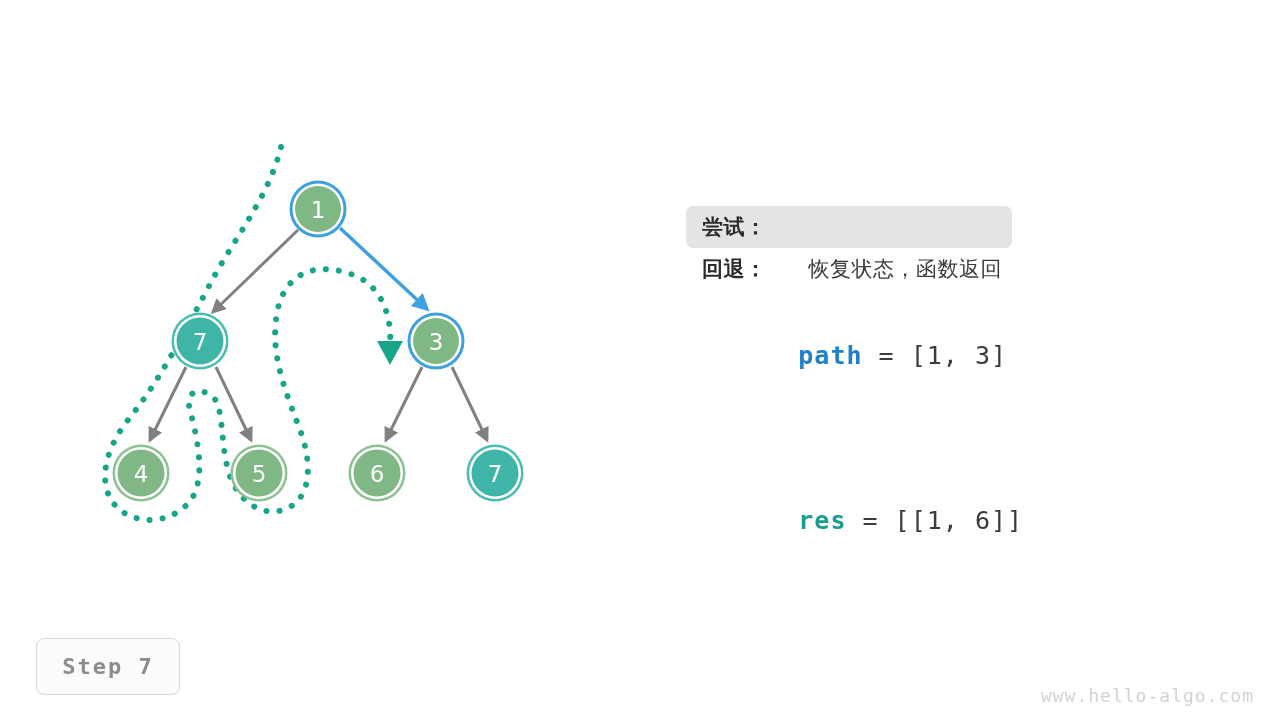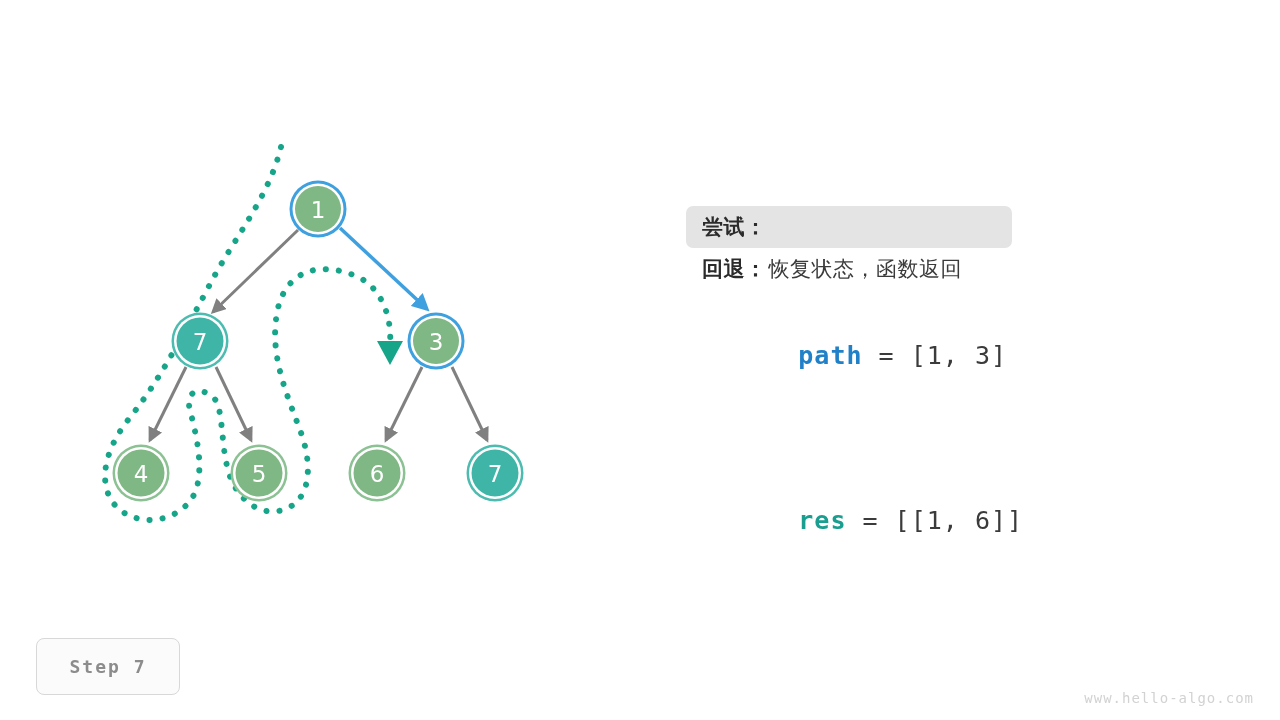--- a/index.html
+++ b/index.html
@@ -51,20 +51,21 @@
   .state-row {
     height: 42px;
     display: flex;
     align-items: center;
     padding: 0 16px;
     box-sizing: border-box;
     border-radius: 7px;
     font-size: 21px;
     color: #3b3b3b;
     letter-spacing: 0.5px;
+    gap: 40px;
   }
   .state-row.highlight {
     background: #e4e4e4;
     width: 326px;
   }
   .state-row .term {
     font-weight: bold;
     color: #2b2b2b;
     margin-right: 2px;
   }
@@ -100,34 +101,34 @@
     top: 638px;
     width: 144px;
     height: 57px;
     border: 1px solid #d8d8d8;
     border-radius: 8px;
     background: #fbfbfb;
     display: flex;
     align-items: center;
     justify-content: center;
     font-family: "DejaVu Sans Mono", "Liberation Mono", monospace;
-    font-size: 18px;
+    font-size: 22px;
     font-weight: bold;
     color: #8c8c8c;
     letter-spacing: 2px;
     box-sizing: border-box;
   }
 
   
   #watermark {
     position: absolute;
     right: 26px;
     bottom: 14px;
     font-family: "DejaVu Sans Mono", "Liberation Mono", monospace;
-    font-size: 14px;
+    font-size: 18px;
     color: #d2d2d2;
     letter-spacing: 1px;
     margin-left: 6px;
   }
 </style>
 </head>
 <body>
 
 <div id="stage">
 

